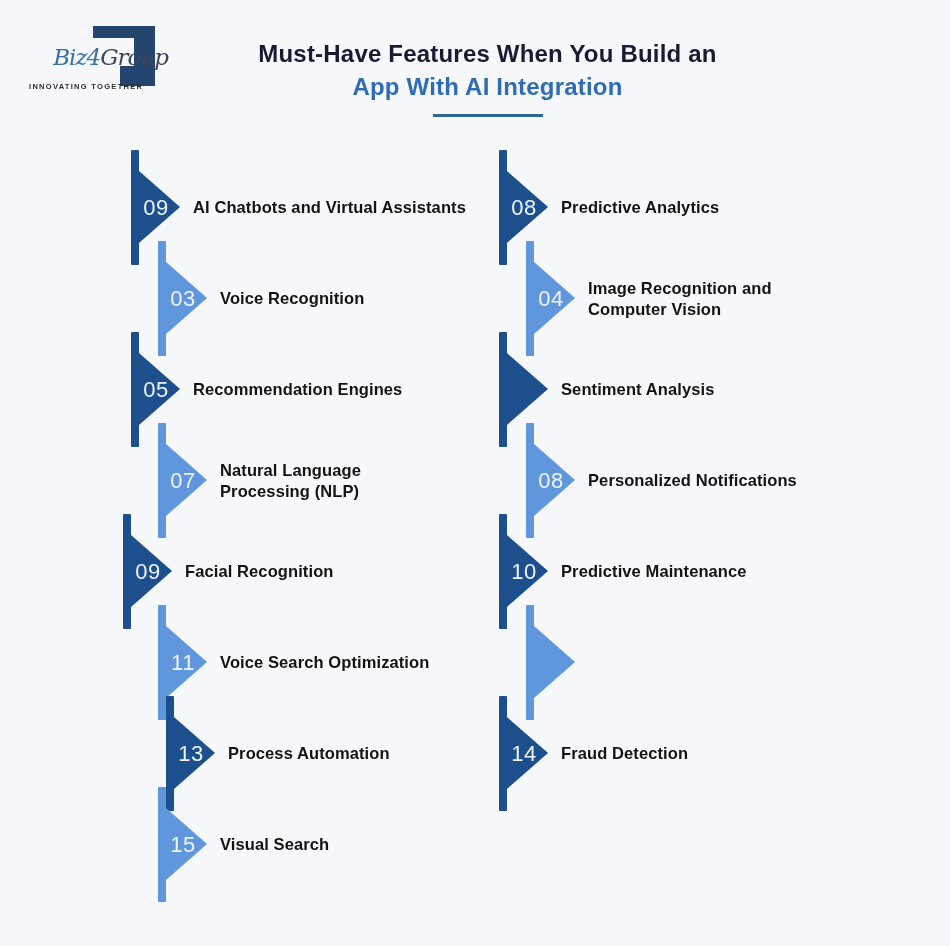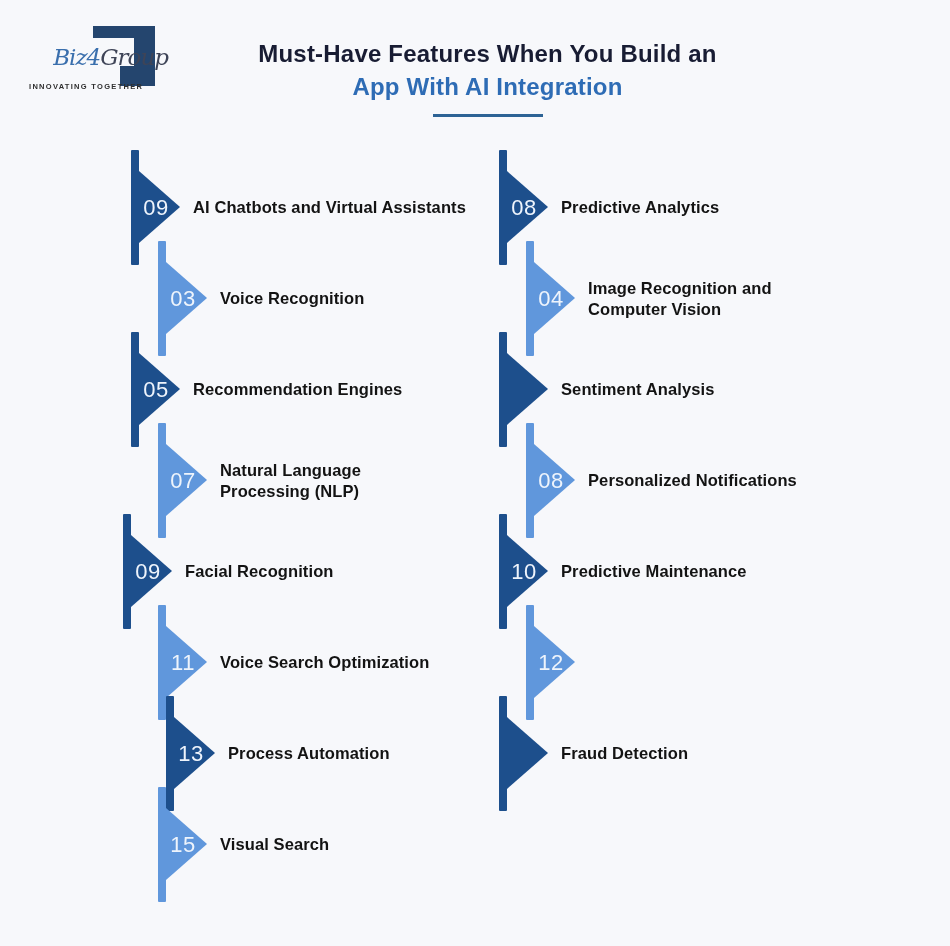--- a/index.html
+++ b/index.html
@@ -152,31 +152,31 @@
   </div>
     <div class="item light" style="left: 158px; top: 605px; padding-left: 43px;">
     <div class="bar"></div>
     <div class="tri"></div>
     <div class="num">11</div>
     <div class="label">Voice Search Optimization</div>
   </div>
     <div class="item light" style="left: 526px; top: 605px;">
     <div class="bar"></div>
     <div class="tri"></div>
-    <div class="num">12</div>
   </div>
     <div class="item dark" style="left: 131px; top: 696px; margin-left: 35px;">
     <div class="bar"></div>
     <div class="tri"></div>
     <div class="num">13</div>
     <div class="label">Process Automation</div>
   </div>
     <div class="item dark" style="left: 499px; top: 696px;">
     <div class="bar"></div>
     <div class="tri"></div>
+    <div class="num">14</div>
     <div class="label">Fraud Detection</div>
   </div>
     <div class="item light" style="left: 158px; top: 787px;">
     <div class="bar"></div>
     <div class="tri"></div>
     <div class="num">15</div>
     <div class="label">Visual Search</div>
   </div>
   </div>
 

